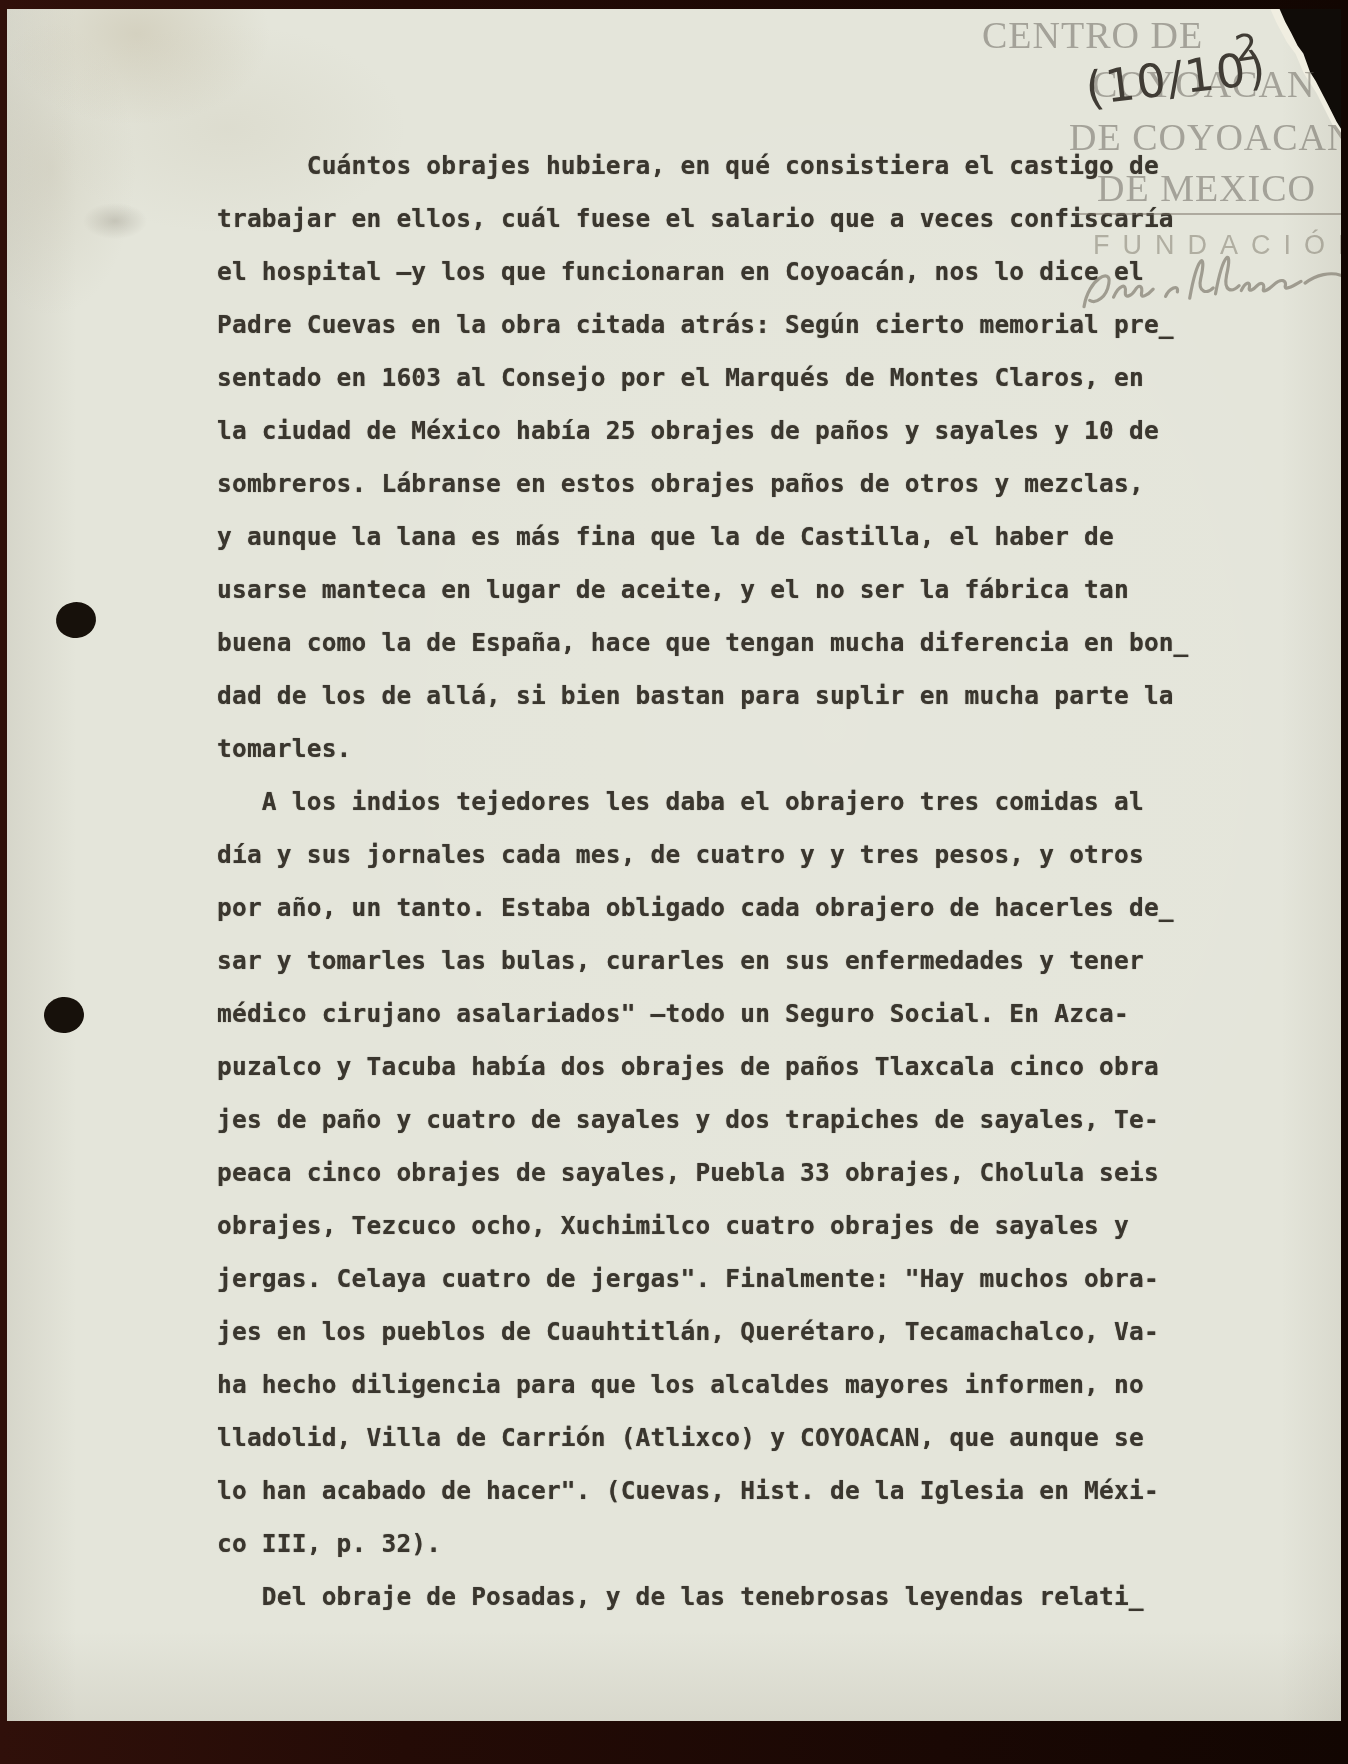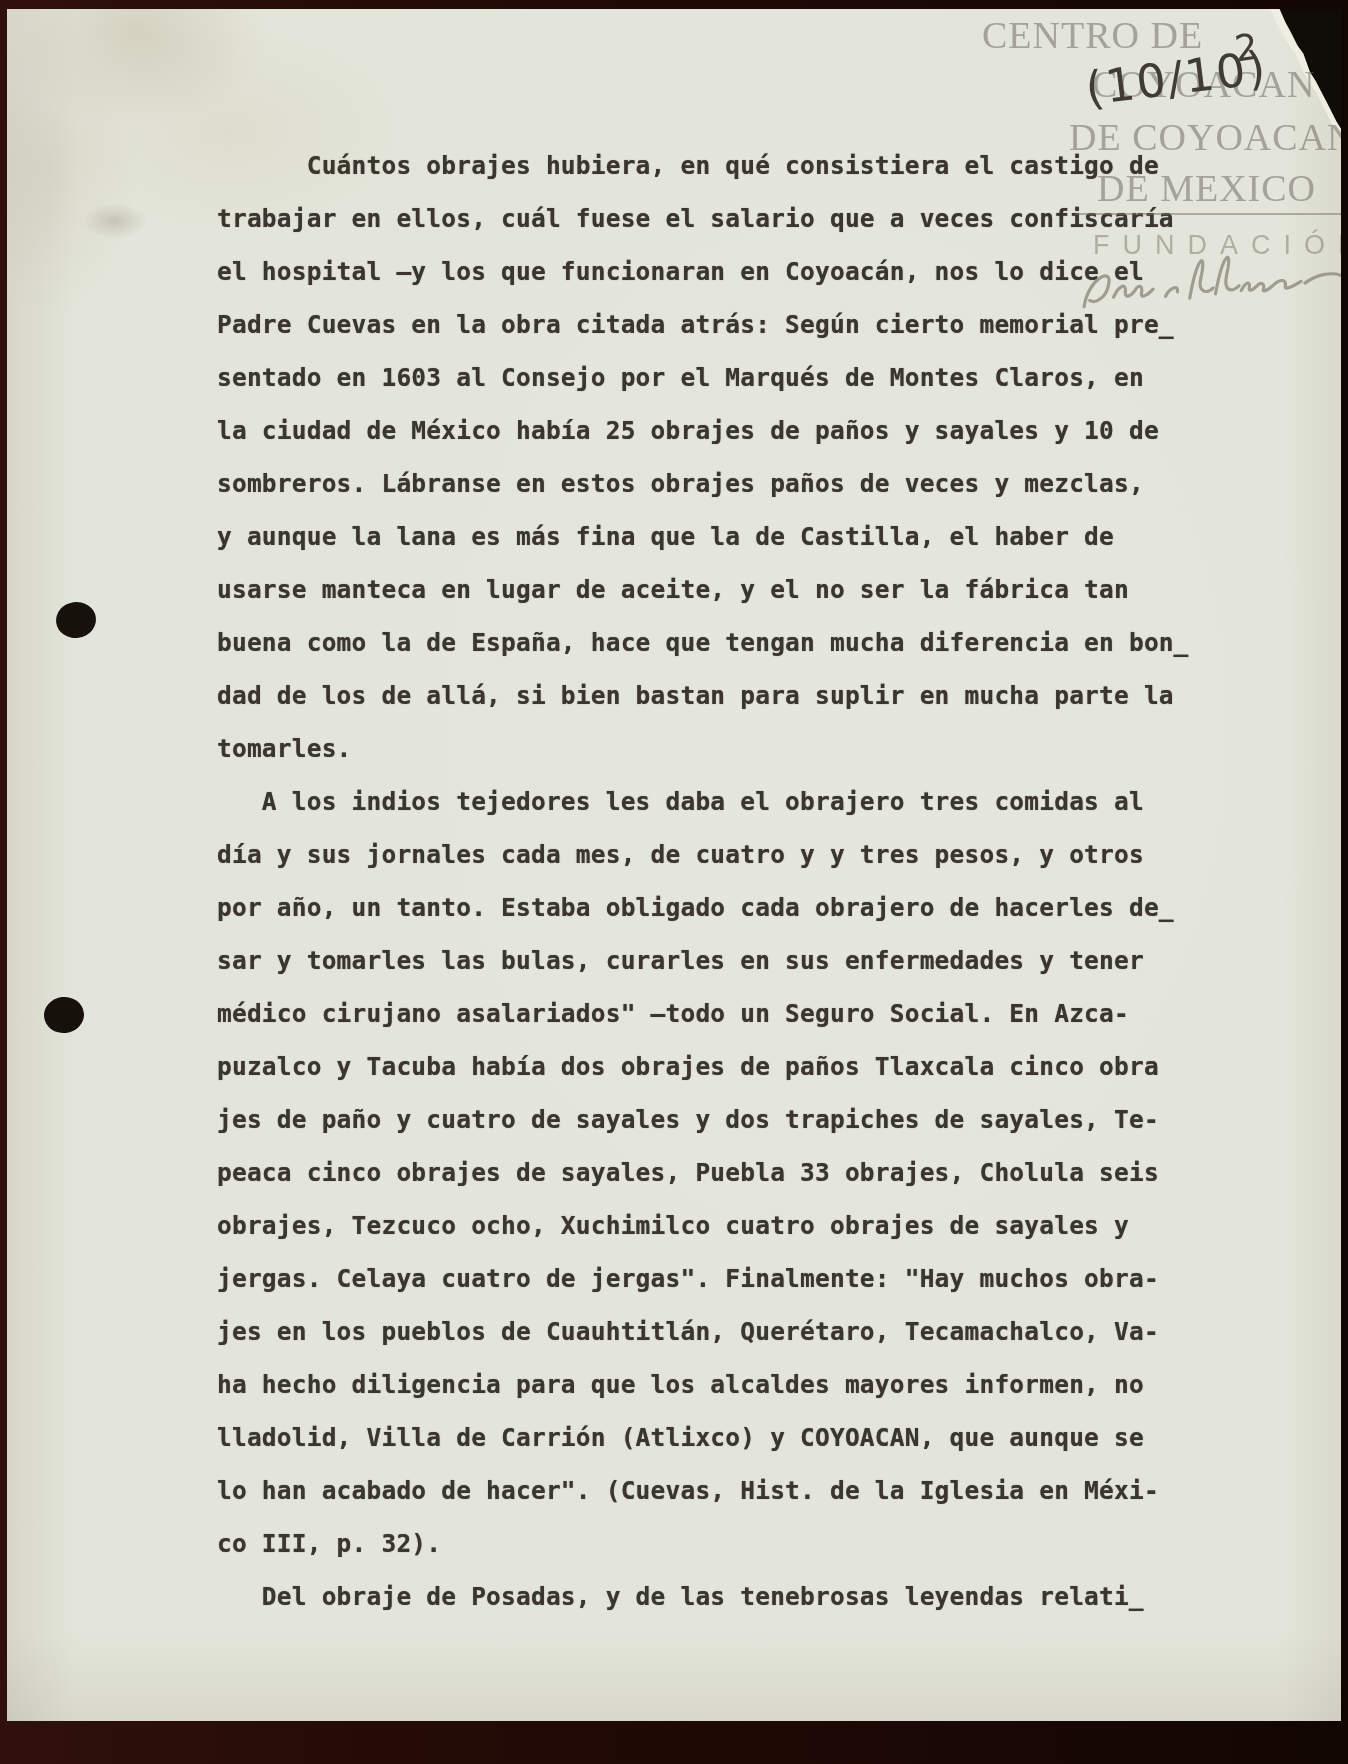--- a/index.html
+++ b/index.html
@@ -65,21 +65,21 @@
 
 <div class="page">
 
   <div class="typed">
     <div class="tl">      Cuántos obrajes hubiera, en qué consistiera el castigo de</div>
     <div class="tl">trabajar en ellos, cuál fuese el salario que a veces confiscaría</div>
     <div class="tl">el hospital —y los que funcionaran en Coyoacán, nos lo dice el</div>
     <div class="tl">Padre Cuevas en la obra citada atrás: Según cierto memorial pre̲</div>
     <div class="tl">sentado en 1603 al Consejo por el Marqués de Montes Claros, en</div>
     <div class="tl">la ciudad de México había 25 obrajes de paños y sayales y 10 de</div>
-    <div class="tl">sombreros. Lábranse en estos obrajes paños de veces y mezclas,</div>
+    <div class="tl">sombreros. Lábranse en estos obrajes paños de otros y mezclas,</div>
     <div class="tl">y aunque la lana es más fina que la de Castilla, el haber de</div>
     <div class="tl">usarse manteca en lugar de aceite, y el no ser la fábrica tan</div>
     <div class="tl">buena como la de España, hace que tengan mucha diferencia en bon̲</div>
     <div class="tl">dad de los de allá, si bien bastan para suplir en mucha parte la</div>
     <div class="tl">tomarles.</div>
     <div class="tl">   A los indios tejedores les daba el obrajero tres comidas al</div>
     <div class="tl">día y sus jornales cada mes, de cuatro y y tres pesos, y otros</div>
     <div class="tl">por año, un tanto. Estaba obligado cada obrajero de hacerles de̲</div>
     <div class="tl">sar y tomarles las bulas, curarles en sus enfermedades y tener</div>
     <div class="tl">médico cirujano asalariados" —todo un Seguro Social. En Azca-</div>

